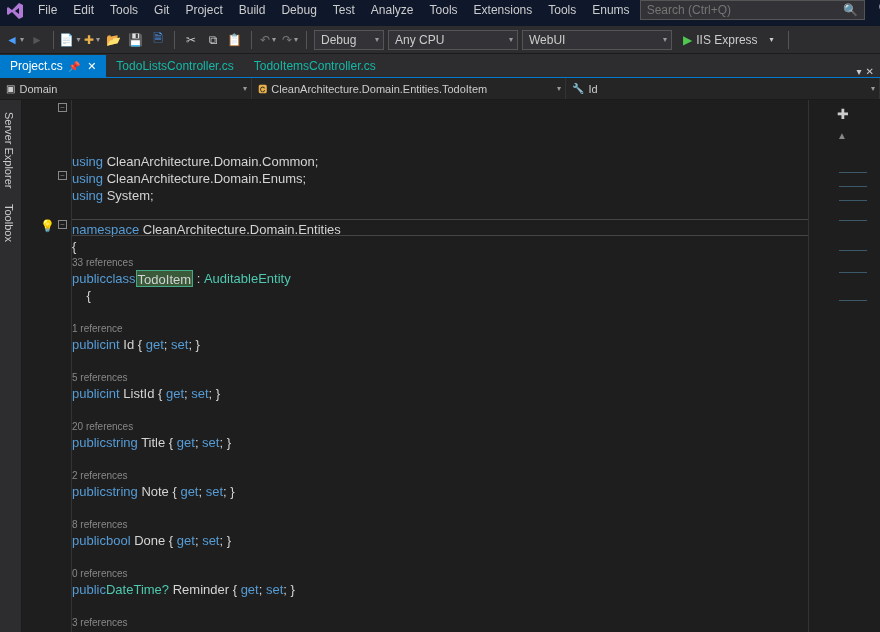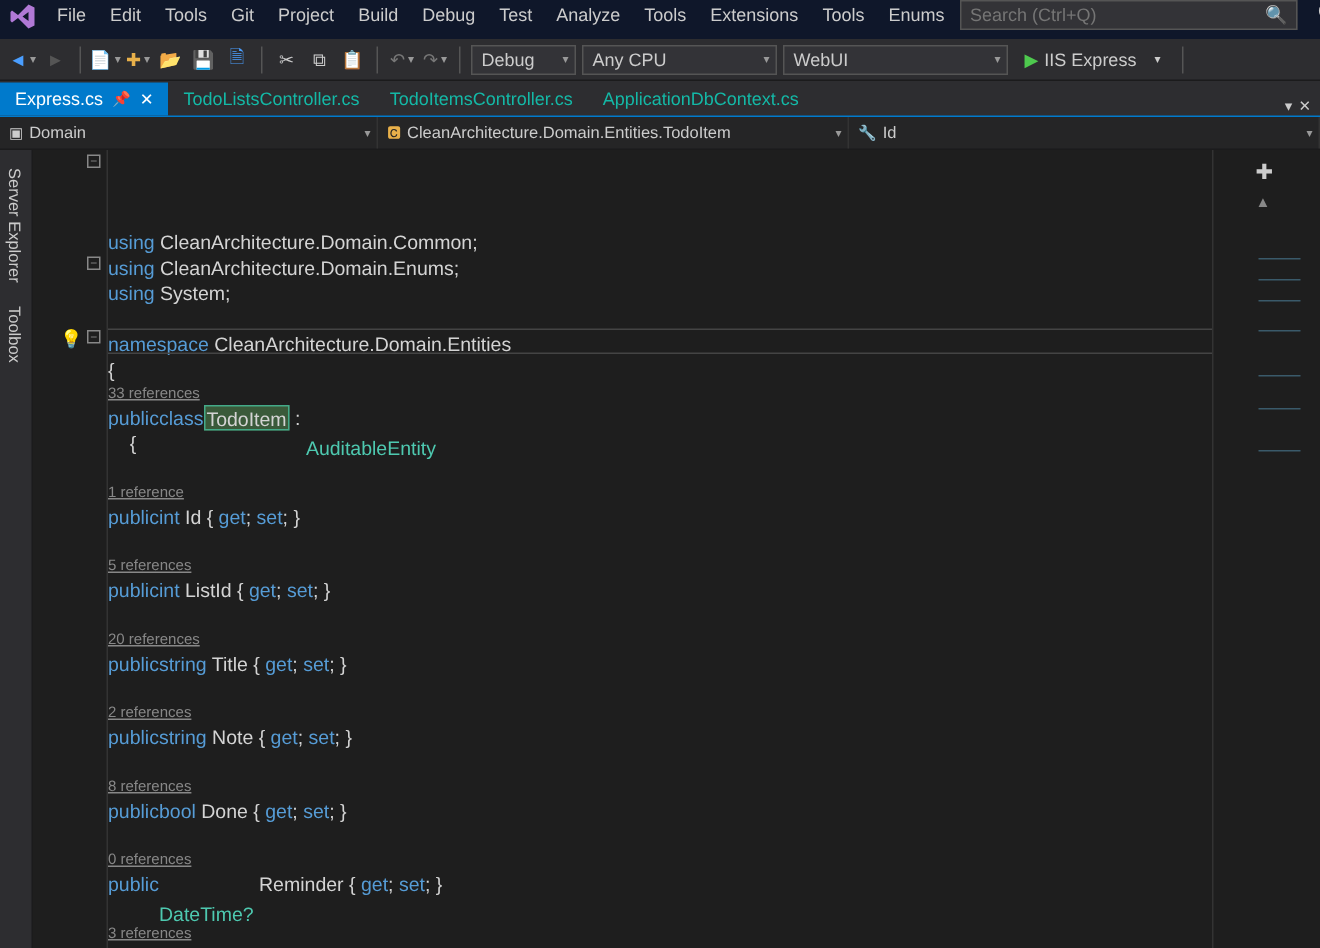--- a/index.html
+++ b/index.html
@@ -47,22 +47,22 @@
 .rail-tab { writing-mode:vertical-lr; text-orientation:mixed; padding:8px 3px; color:#ccc; font-size:11px; cursor:pointer; }
 
 
 .editor-wrap { flex:1; display:flex; background:#1e1e1e; position:relative; }
 .gutter { width:50px; background:#1e1e1e; border-right:1px solid #333; position:relative; }
 .fold-col { position:absolute; left:36px; top:0; bottom:0; width:12px; }
 .fold-box { position:absolute; width:9px; height:9px; border:1px solid #888; background:#1e1e1e; font-size:8px; line-height:7px; text-align:center; color:#888; cursor:pointer; }
 
 .code { flex:1; font-family:Consolas,monospace; font-size:13px; line-height:17px; padding-top:2px; position:relative; white-space:pre; color:#d4d4d4; }
 .code .kw { color:#569cd6; }
-.code .cls { color:#4ec9b0;margin-top:20px; }
-.code .ref { color:#888; font-size:10px; font-family:"Segoe UI",Arial,sans-serif;text-decoration:underline; }
+.code .cls { color:#4ec9b0; }
+.code .ref { color:#888; font-size:10px; font-family:"Segoe UI",Arial,sans-serif; }
 .code .hl { background:#3a5a3a; border:1px solid #4a8; padding:0 1px; }
 .current-line { position:absolute; left:0; right:0; height:17px; border-top:1px solid #444; border-bottom:1px solid #444; }
 
 
 .minimap { width:72px; background:#1e1e1e; border-left:1px solid #333; position:relative; }
 .mm-line { position:absolute; left:30px; height:1px; width:28px; background:#3a5a6a; }
 .mm-icon { position:absolute; top:6px; left:28px; color:#ccc; font-size:14px; cursor:pointer; }
 .mm-arrow { position:absolute; left:28px; color:#888; font-size:10px; }
 
 .glyph { position:absolute; left:18px; font-size:12px; color:#999; }
@@ -125,32 +125,29 @@
       <span class="play">▶</span>
       <span>IIS Express</span>
       <span style="font-size:8px;margin-left:8px">▾</span>
     </div>
   <span class="sep"></span>
 </div>
 
 <div class="doctabs">
   <div id="tabs" style="display: flex;">
       <div class="doctab active">
-        <span>Express.cs</span>
+        <span>Project.cs</span>
         <span class="pin">📌</span>
         <span class="x">✕</span>
       </div>
       <div class="doctab">
         <span>TodoListsController.cs</span>
       </div>
       <div class="doctab">
         <span>TodoItemsController.cs</span>
-      </div>
-      <div class="doctab">
-        <span>ApplicationDbContext.cs</span>
       </div>
     </div>
   <div class="tab-right">
     <span>▾</span>
     <span>✕</span>
   </div>
 </div>
 
 <div class="navbar">
   <div class="navcombo" style="flex:0 0 252px">

